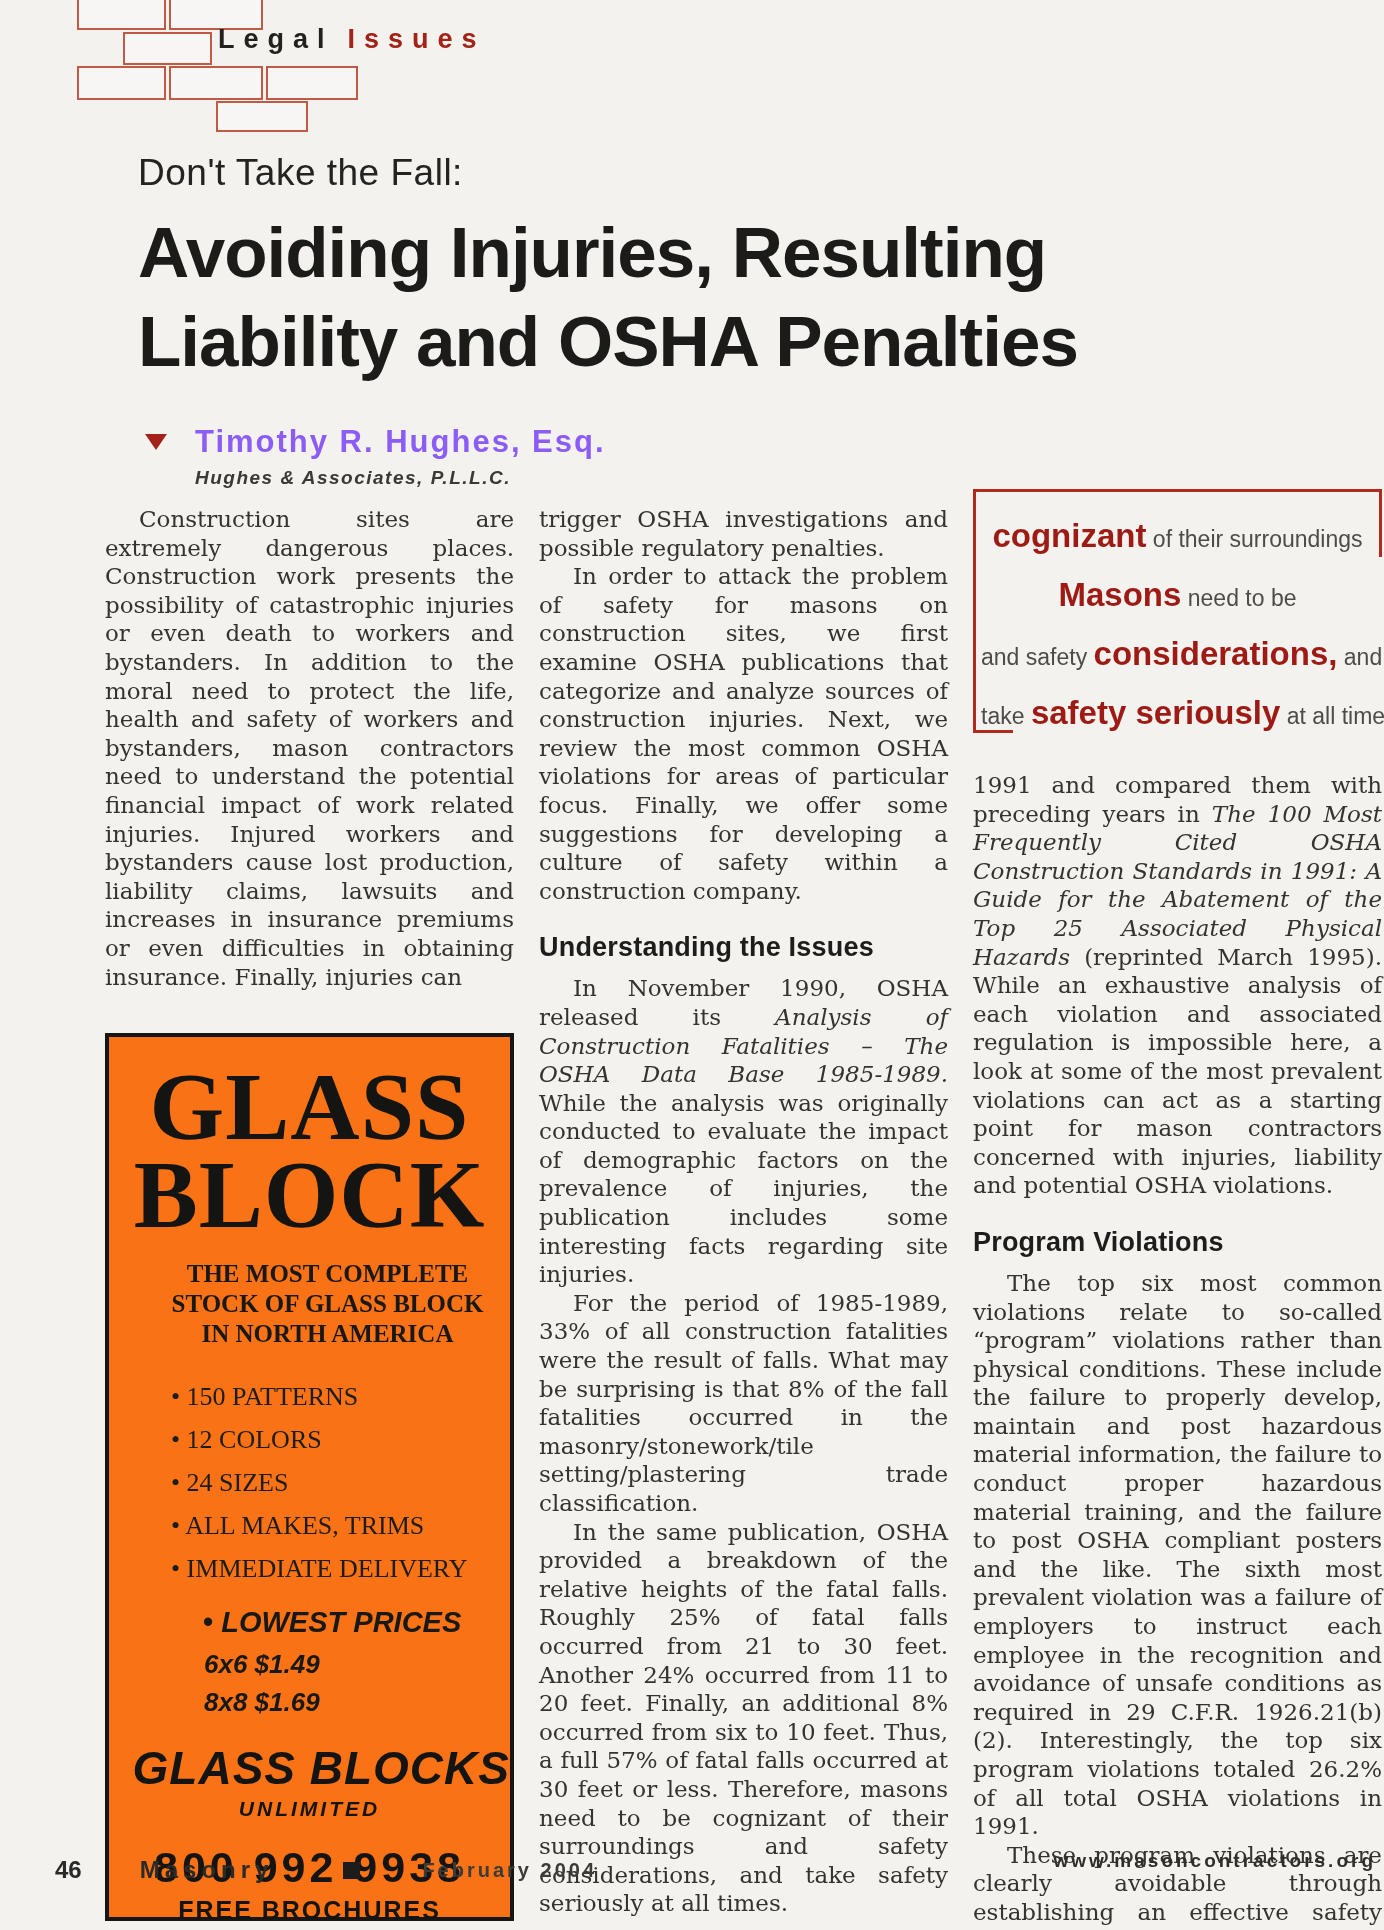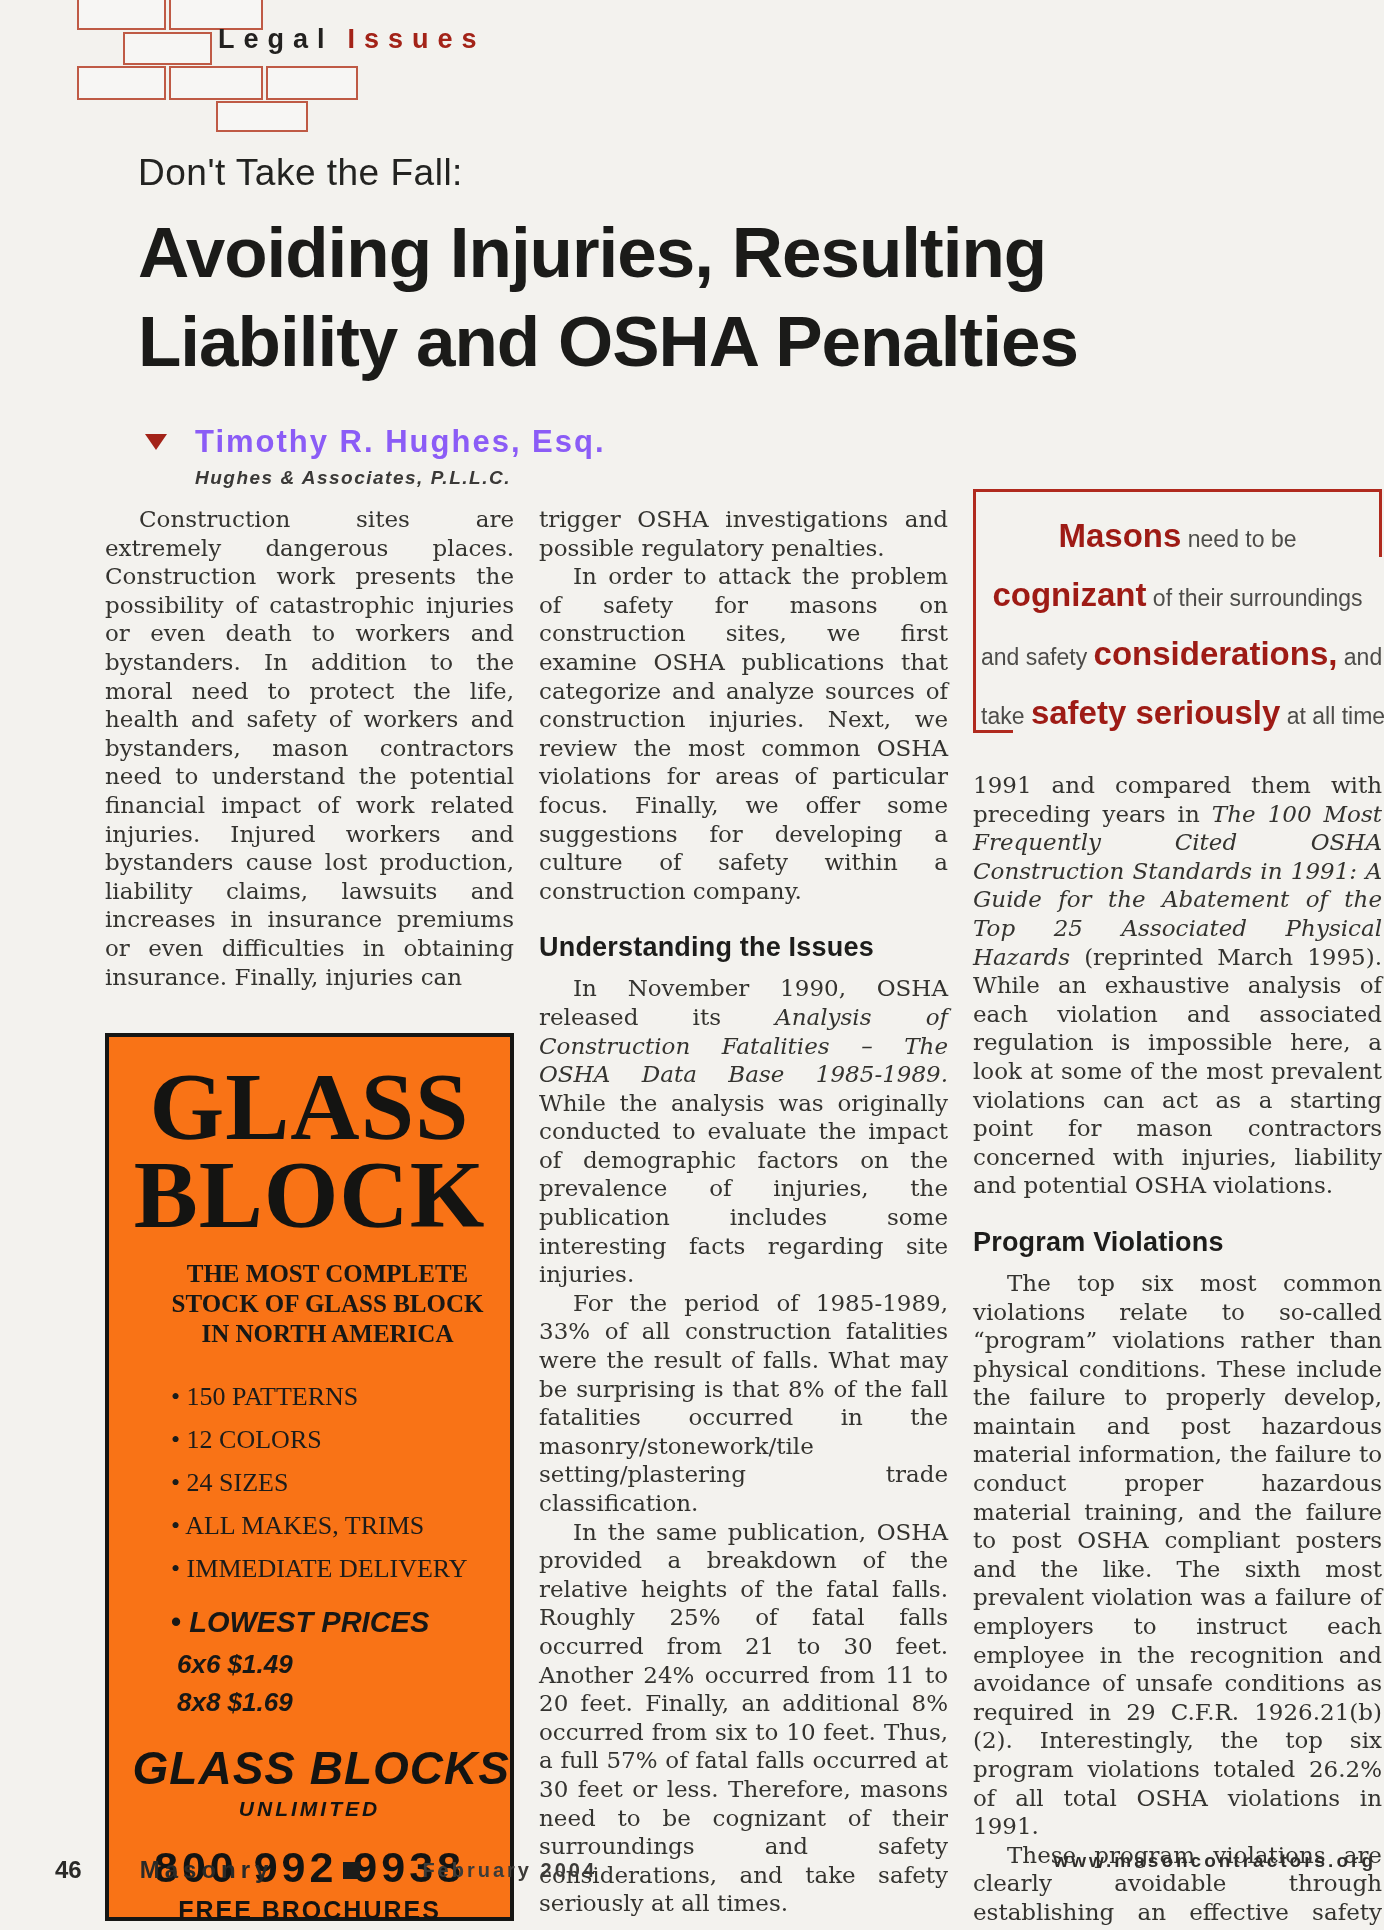--- a/index.html
+++ b/index.html
@@ -84,26 +84,26 @@
   }
   .ad-bullets{
     list-style:none;margin:26px 0 0 0;padding:0 0 0 62px;text-align:left;
   }
   .ad-bullets li{
     font-family:"Liberation Serif",serif;font-size:26px;line-height:43px;color:#1c1c1a;
   }
   .ad-bullets li::before{content:"• ";}
   .ad-price-bullet{
     font-family:"Liberation Sans",sans-serif;font-weight:700;font-style:italic;font-size:29px;
-    color:#181816;text-align:left;padding-left:62px;margin-top:16px;
+    color:#181816;text-align:left;padding-left:94px;margin-top:16px;
   }
   .ad-price-bullet::before{content:"• ";font-style:normal;}
   .ad-prices div{
     font-family:"Liberation Sans",sans-serif;font-weight:700;font-style:italic;font-size:26px;
-    line-height:38px;color:#181816;text-align:left;padding-left:68px;
+    line-height:38px;color:#181816;text-align:left;padding-left:95px;
   }
   .ad-prices{margin-top:6px;}
   .ad-brand{
     font-family:"Liberation Sans",sans-serif;font-weight:700;font-style:italic;font-size:46px;
     color:#141412;margin-top:20px;letter-spacing:1px;text-align:right;
   }
   .ad-brand-sub{
     font-family:"Liberation Sans",sans-serif;font-weight:700;font-style:italic;font-size:21px;
     color:#141412;letter-spacing:3px;margin-top:2px;
   }
@@ -208,22 +208,22 @@
   </div>
 
   <div class="col">
 
     <div class="pull-quote">
       <div class="pq-border pq-top"></div>
       <div class="pq-border pq-left"></div>
       <div class="pq-border pq-right"></div>
       <div class="pq-border pq-bottom"></div>
       <div>
+          <div class="pq-line"><span class="pq-em">cognizant</span><span class="pq-plain"> of their surroundings</span></div>
           <div class="pq-line"><span class="pq-em">Masons</span><span class="pq-plain"> need to be</span></div>
-          <div class="pq-line"><span class="pq-em">cognizant</span><span class="pq-plain"> of their surroundings</span></div>
           <div class="pq-line"><span class="pq-plain">and safety </span><span class="pq-em">considerations,</span><span class="pq-plain"> and</span></div>
           <div class="pq-line"><span class="pq-plain">take </span><span class="pq-em">safety seriously</span><span class="pq-plain"> at all times.</span></div>
         </div>
     </div>
     <div>
         <p class="body-p"><span>1991 and compared them with preceding years in </span><span class="ital">The 100 Most Frequently Cited OSHA Construction Standards in 1991: A Guide for the Abatement of the Top 25 Associated Physical Hazards</span><span> (reprinted March 1995). While an exhaustive analysis of each violation and associated regulation is impossible here, a look at some of the most prevalent violations can act as a starting point for mason contractors concerned with injuries, liability and potential OSHA violations.</span></p>
         <div class="col-heading">Program Violations</div>
         <p class="body-p indent"><span>The top six most common violations relate to so-called “program” violations rather than physical conditions. These include the failure to properly develop, maintain and post hazardous material information, the failure to conduct proper hazardous material training, and the failure to post OSHA compliant posters and the like. The sixth most prevalent violation was a failure of employers to instruct each employee in the recognition and avoidance of unsafe conditions as required in 29 C.F.R. 1926.21(b)(2). Interestingly, the top six program violations totaled 26.2% of all total OSHA violations in 1991.</span></p>
         <p class="body-p indent"><span>These program violations are clearly avoidable through establishing an effective safety program, conducting regular safety inspections, and adequately training all employees. As such, work site safety needs</span></p>
       </div>

